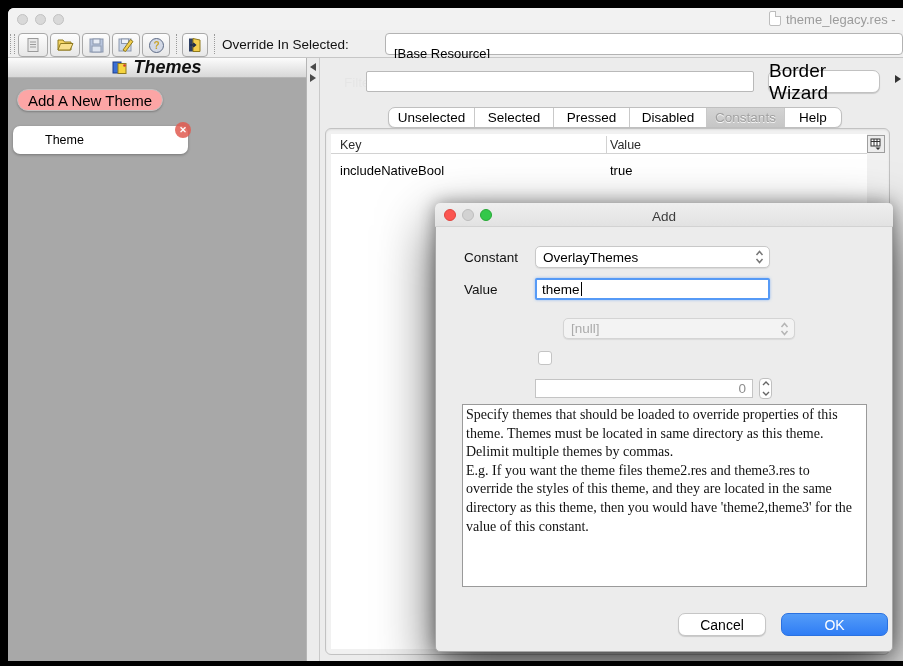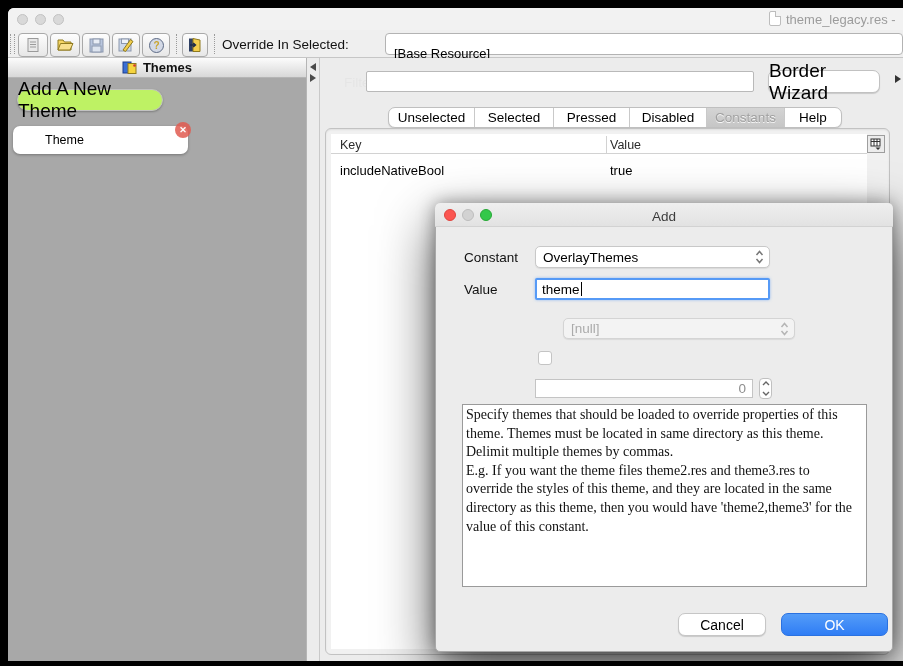--- a/index.html
+++ b/index.html
@@ -33,23 +33,23 @@
   .tb-label { left:222px; top:37px; font-size:13.5px; color:#111; }
   .tb-combo { left:385px; top:33px; width:518px; height:22px; background:#fff;
               border:1px solid #b3b3b3; border-radius:4px; font-size:13px; color:#000;
               padding:12px 0 0 8px; }
 
   
   .left-panel { left:8px; top:58px; width:298px; height:603px; background:#a8a8a8; }
   .lp-header { left:8px; top:58px; width:298px; height:20px;
                background:linear-gradient(#fcfcfc,#d8d8d8); border-bottom:1px solid #b5b5b5;
                display:flex; align-items:center; justify-content:center; gap:5px; }
-  .lp-header span { font-size:13px; font-weight:bold; color:#111; }
-  .add-theme-btn { left:17px; top:89px; width:146px; height:22px; background:#bef264;
-                   border:1px solid #c2c2c2; border-radius:11px; font-size:19px; color:#000;
+  .lp-header span { font-size:18px; font-weight:bold; color:#111;font-style:italic; }
+  .add-theme-btn { left:17px; top:89px; width:146px; height:22px; background:#fca5a5;
+                   border:1px solid #c2c2c2; border-radius:11px; font-size:15px; color:#000;
                    display:flex; align-items:center; justify-content:center;
                    box-shadow:0 1px 2px rgba(0,0,0,.25); }
   .theme-card { left:13px; top:126px; width:175px; height:28px; background:#fff;
                 border-radius:7px; box-shadow:0 1px 3px rgba(0,0,0,.3);
                 display:flex; align-items:center; padding-left:32px; font-size:12.5px; color:#000; }
   .theme-close { left:175px; top:122px; width:16px; height:16px; border-radius:50%;
                  background:rgba(224,90,80,.85); color:#fff; font-size:9px; font-weight:bold;
                  display:flex; align-items:center; justify-content:center; }
 
   

